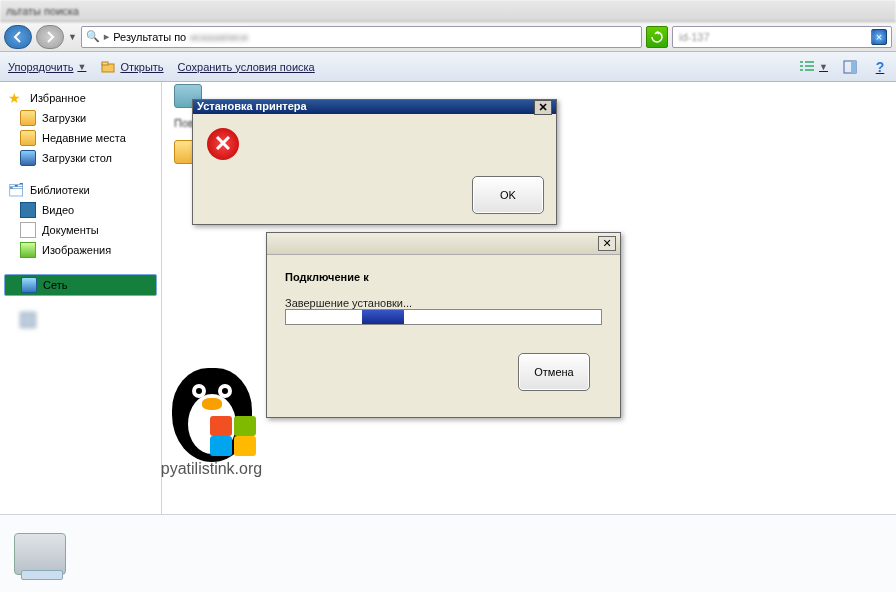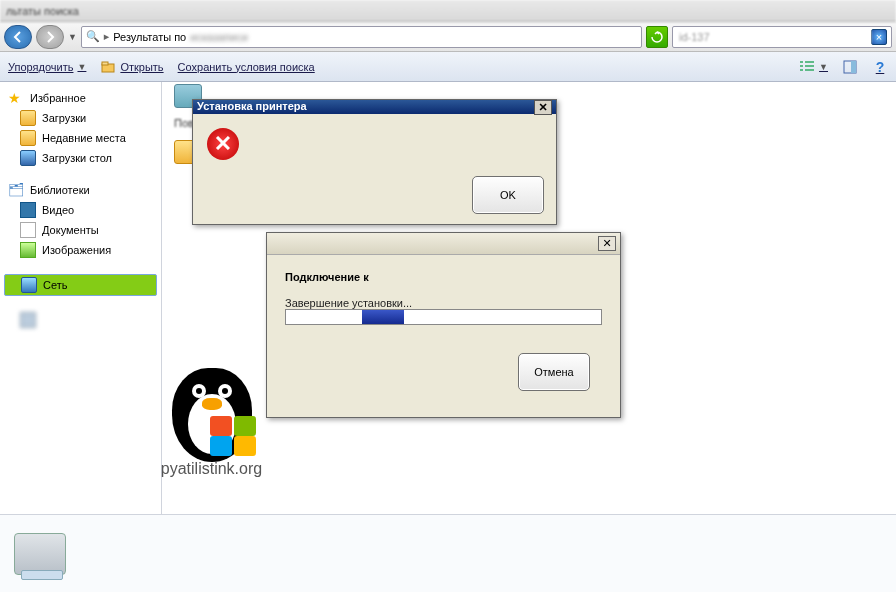--- a/index.html
+++ b/index.html
@@ -18,21 +18,21 @@
   .search .mag { width:16px; height:16px; background: radial-gradient(#6bf,#25a); border:1px solid #147; border-radius:2px; color:#fff; display:flex; align-items:center; justify-content:center;}
   .toolbar { height: 30px; background: linear-gradient(#f0f4fa,#dce4f0); border-bottom:1px solid #b0b8c8; display:flex; align-items:center; padding:0 8px; gap:14px; color:#1a1a4a;}
   .toolbar .item { display:flex; align-items:center; gap:4px;text-decoration:underline; }
   .toolbar .spacer { flex:1; }
   .tool-icon { width:16px; height:16px; display:inline-flex; align-items:center; justify-content:center;}
   .body { display:flex; height: 432px; }
   .sidebar { width:162px; background:#fff; border-right:1px solid #d0d4dd; padding:6px 0; overflow:hidden;}
   .side-group { margin-bottom: 12px; }
   .side-item { display:flex; align-items:center; gap:6px; padding:2px 10px 2px 20px; white-space:nowrap;}
   .side-item.head { padding-left: 8px; font-weight:normal;}
-  .side-item.selected { background:#84cc16; border:1px solid #7aa7e0; border-radius:2px; margin:14px 4px; padding-left:16px;}
+  .side-item.selected { background:#15803d; border:1px solid #7aa7e0; border-radius:2px; margin:14px 4px; padding-left:16px;}
   .ico { width:16px; height:16px; display:inline-block; flex:0 0 16px; }
   .star { color:#f6b800; font-size:14px;}
   .folder { background:linear-gradient(#ffe28a,#f0b43a); border-radius:2px; border:1px solid #c88a10; }
   .lib { color:#3a7abf; font-size:13px;}
 
   .content { flex:1; background:#fff; position:relative; padding:10px 12px;}
   .content .hint { position:absolute; left:215px; top:64px; color:#333; filter: blur(0.3px);}
   .partial { color:#333; filter: blur(1px); position:absolute; left:12px; top:35px;}
   .mini-ico { width:28px; height:24px; background: linear-gradient(#9cd,#6ab); border:1px solid #589; border-radius:3px; position:absolute;}
 

